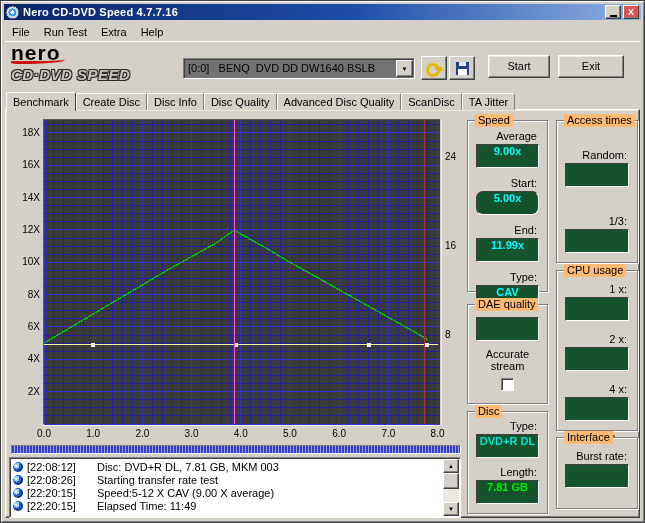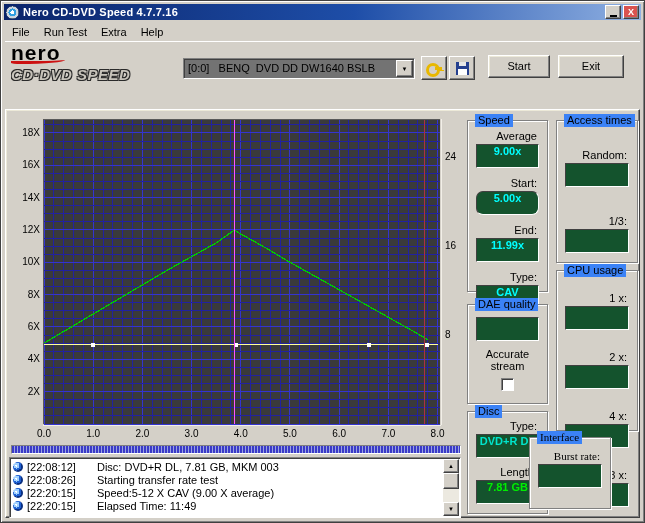--- a/index.html
+++ b/index.html
@@ -44,31 +44,31 @@
 .log-lines{position:absolute;left:2px;top:2px;right:18px;bottom:1px;overflow:hidden;}
 .log-line{display:flex;align-items:center;height:13px;white-space:nowrap;}
 .log-disc-icon{width:10px;height:10px;border-radius:50%;background:radial-gradient(circle at 35% 35%, #ffffff 0 1px, #9fd0ff 1px 3px, #1e5fd0 3px 5px, #0a2f80 5px);margin:0 4px 0 1px;flex:0 0 auto;}
 .log-time{margin-right:21px;}
 .scrollbar{position:absolute;right:1px;top:1px;bottom:1px;width:16px;background:#ece9e0;}
 .sb-btn{position:absolute;left:0;width:16px;height:14px;background:#d4d0c8;border:1px solid;border-color:#fff #404040 #404040 #fff;box-shadow:inset -1px -1px 0 #808080;font-size:6px;text-align:center;line-height:12px;}
 .sb-up{top:0;}
 .sb-down{bottom:0;}
 .sb-thumb{position:absolute;left:0;top:14px;width:16px;height:16px;background:#d4d0c8;border:1px solid;border-color:#fff #404040 #404040 #fff;box-shadow:inset -1px -1px 0 #808080;}
 .group{position:absolute;border:1px solid #808080;box-shadow:inset 1px 1px 0 #fff,1px 1px 0 #fff;z-index:2;background:#d4d0c8;}
-.group-title{position:absolute;top:-7px;left:7px;background:#3b82f6;padding:0 3px;line-height:13px;}
+.group-title{position:absolute;top:-7px;left:7px;background:#fdba74;padding:0 3px;line-height:13px;}
 .fld-label{text-align:right;padding-right:10px;margin-top:9px;margin-bottom:2px;}
 .lcd{margin:0 8px;height:24px;background:#14532d;border:1px solid;border-color:#404040 #fff #fff #404040;font-weight:bold;line-height:13px;text-align:center;color:#00ffff;}
 #g-speed{left:466px;top:119px;width:81px;height:172px;}
 #g-access{left:555px;top:119px;width:82px;height:143px;}
 #g-dae{left:466px;top:303px;width:81px;height:100px;}
 #g-cpu{left:555px;top:269px;width:82px;height:161px;}
 #g-disc{left:466px;top:410px;width:81px;height:103px;}
-#g-iface{left:528px;top:436px;width:82px;height:72px;font-family:Liberation Serif, serif;}
+#g-iface{left:555px;top:436px;width:82px;height:72px;}
 #g-access .fld-label{margin-top:28px;}
-#g-cpu .fld-label{margin-top:21px;padding-left:18px;}
+#g-cpu .fld-label{margin-top:12px;padding-left:18px;}
 #g-disc .fld-label{margin-top:8px;}
 #g-iface .fld-label{margin-top:12px;}
 #g-dae .lcd{margin-top:12px;}
 .dae-label{text-align:center;margin-top:7px;line-height:12px;padding:0 4px;}
 .checkbox{width:13px;height:13px;background:#fff;border:1px solid;border-color:#808080 #fff #fff #808080;box-shadow:inset 1px 1px 0 #404040;margin:6px auto 0;}
 svg text{font-family:"Liberation Sans",sans-serif;}
 </style>
 </head>
 <body>
 
@@ -103,20 +103,29 @@
     <div class="tool-btn" id="btn-options">
       <span class="key-icon"></span>
     </div>
     <div class="tool-btn" id="btn-save">
       <span class="floppy-icon"></span>
     </div>
     <div class="push-btn" id="btn-start">Start</div>
     <div class="push-btn" id="btn-exit">Exit</div>
   </div>
 
+  <div class="tabstrip">
+      <span class="tab active">Benchmark</span>
+      <span class="tab">Create Disc</span>
+      <span class="tab">Disc Info</span>
+      <span class="tab">Disc Quality</span>
+      <span class="tab">Advanced Disc Quality</span>
+      <span class="tab">ScanDisc</span>
+      <span class="tab">TA Jitter</span>
+    </div>
 
   <div class="content-panel"></div>
 
   <div class="chart-wrap">
     <svg width="452" height="326" viewBox="0 0 452 326" shape-rendering="crispEdges">
         <rect x="34" y="4" width="396" height="304" fill="#3a3a3a"></rect>
         <line x1="34" y1="4" x2="34" y2="308" stroke="#3434d0" stroke-width="1"></line>
         <line x1="43.838509316770185" y1="4" x2="43.838509316770185" y2="308" stroke="#2121a0" stroke-width="1"></line>
         <line x1="53.67701863354037" y1="4" x2="53.67701863354037" y2="308" stroke="#2121a0" stroke-width="1"></line>
         <line x1="63.515527950310556" y1="4" x2="63.515527950310556" y2="308" stroke="#2121a0" stroke-width="1"></line>

